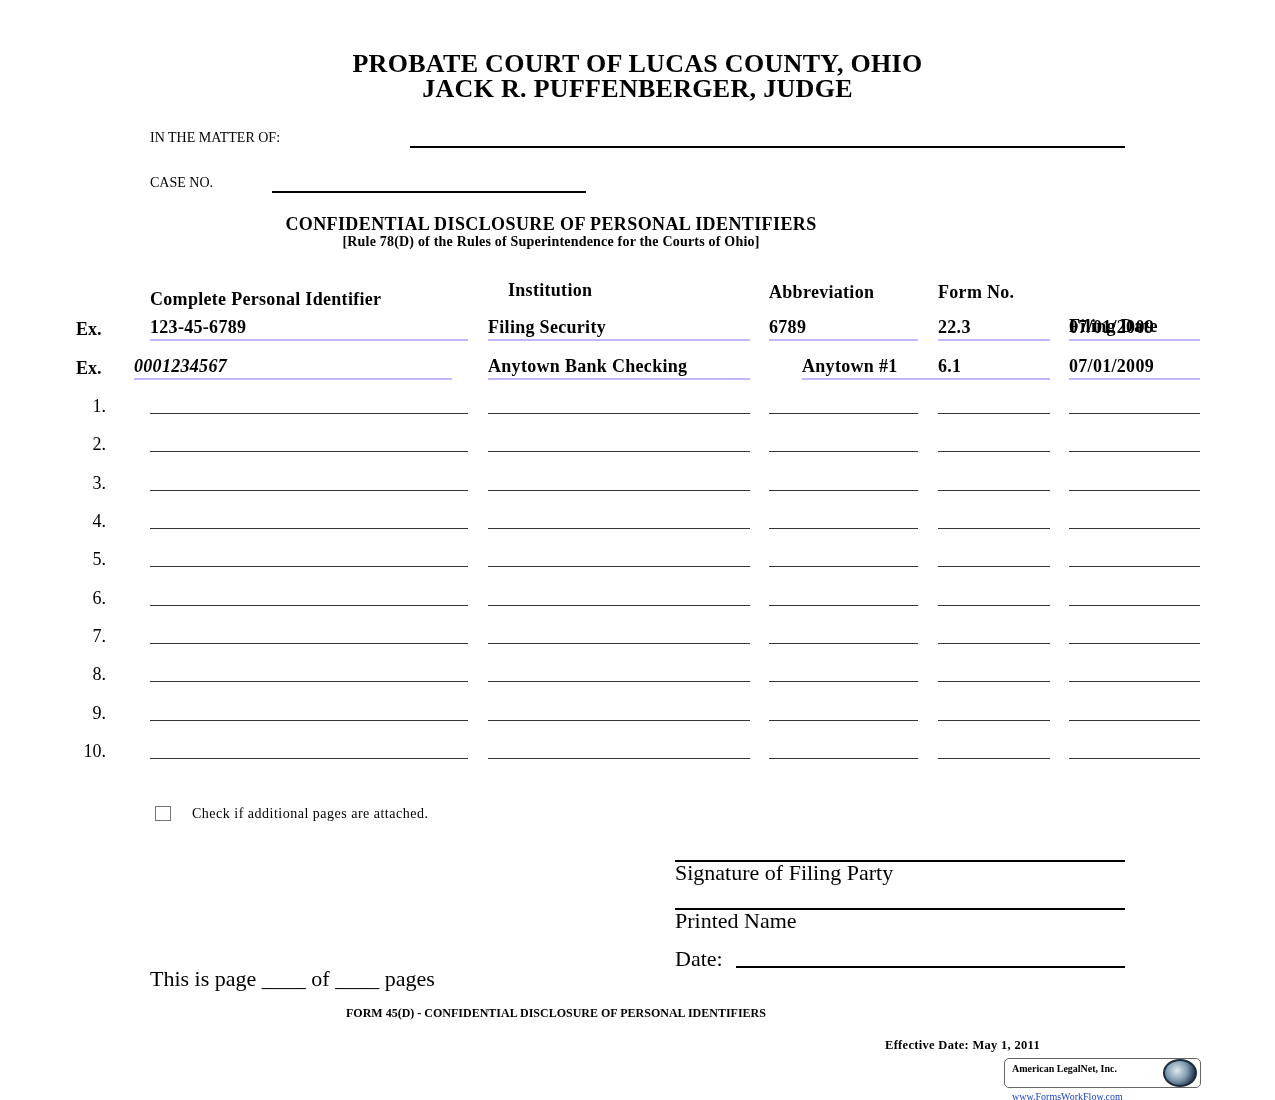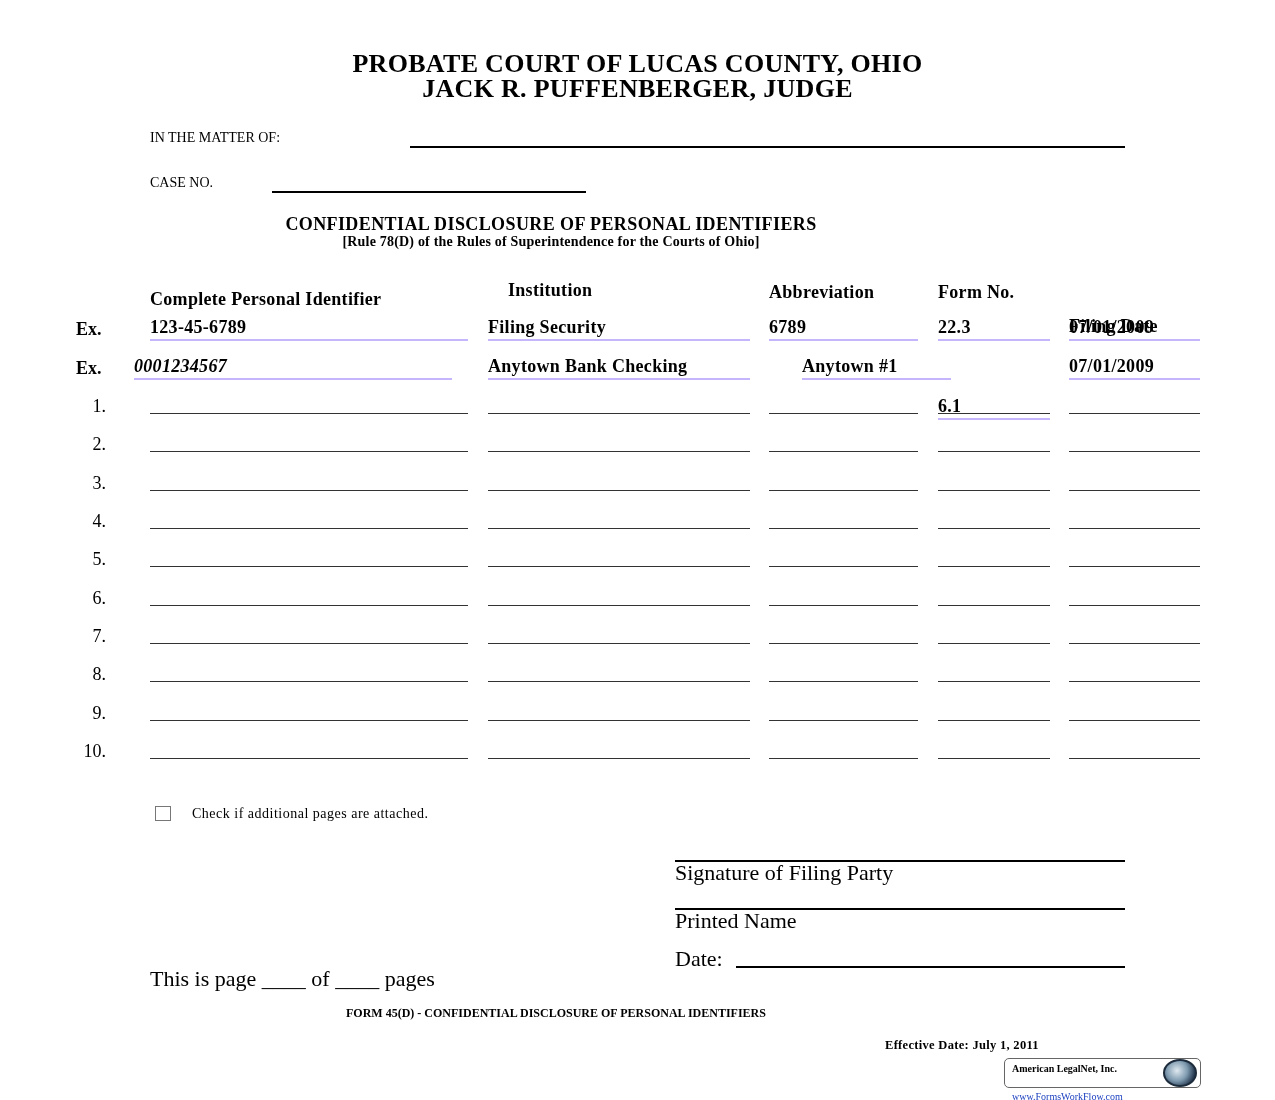--- a/index.html
+++ b/index.html
@@ -54,21 +54,21 @@
   <div class="cell" style="left:769px; top:317px; width:149px;">6789</div>
   <div class="cell" style="left:938px; top:317px; width:112px;">22.3</div>
   <div class="cell" style="left:1069px; top:317px; width:131px;">07/01/2009</div>
 </div>
 
 <div>
   <div class="rowlabel ex" style="left:76px; top:358px;">Ex.</div>
   <div class="cell" style="left:134px; top:356px; width:318px;font-style:italic;">0001234567</div>
   <div class="cell" style="left:488px; top:356px; width:262px;">Anytown Bank Checking</div>
   <div class="cell" style="left:802px; top:356px; width:149px;">Anytown #1</div>
-  <div class="cell" style="left:938px; top:356px; width:112px;margin-top:40px;">6.1</div>
+  <div class="cell" style="left:938px; top:356px; width:112px;">6.1</div>
   <div class="cell" style="left:1069px; top:356px; width:131px;">07/01/2009</div>
 </div>
 
 <div>
   <div class="rowlabel" style="left:72px; top:396px;">1.</div>
   <div class="cell blank" style="left:150px; top:391px; width:318px;"></div>
   <div class="cell blank" style="left:488px; top:391px; width:262px;"></div>
   <div class="cell blank" style="left:769px; top:391px; width:149px;"></div>
   <div class="cell blank" style="left:938px; top:391px; width:112px;"></div>
   <div class="cell blank" style="left:1069px; top:391px; width:131px;"></div>
@@ -160,19 +160,19 @@
 
 <div class="abs plain" style="left:150px; top:969px;">
   <span>This is page</span>
   <span>____</span>
   <span>of</span>
   <span>____</span>
   <span>pages</span>
 </div>
 
 <div class="abs small-bold" style="left:346px; top:1006px; font-size:12px;">FORM 45(D) - CONFIDENTIAL DISCLOSURE OF PERSONAL IDENTIFIERS</div>
-<div class="abs small-bold" style="left:885px; top:1038px; font-size:12.5px; letter-spacing:0.3px;">Effective Date: July 1, 2011</div>
+<div class="abs small-bold" style="left:885px; top:1038px; font-size:12.5px; letter-spacing:0.3px;">Effective Date: May 1, 2011</div>
 
 <div class="abs badge" style="left:1004px; top:1058px; width:195px; height:28px;">
   <div class="abs badge-name" style="left:7px; top:4px;">American LegalNet, Inc.</div>
   <div class="abs badge-url" style="left:7px; top:32px;">www.FormsWorkFlow.com</div>
   <div class="abs globe" style="left:158px; top:0px;"></div>
 </div>
 
 </body></html>

